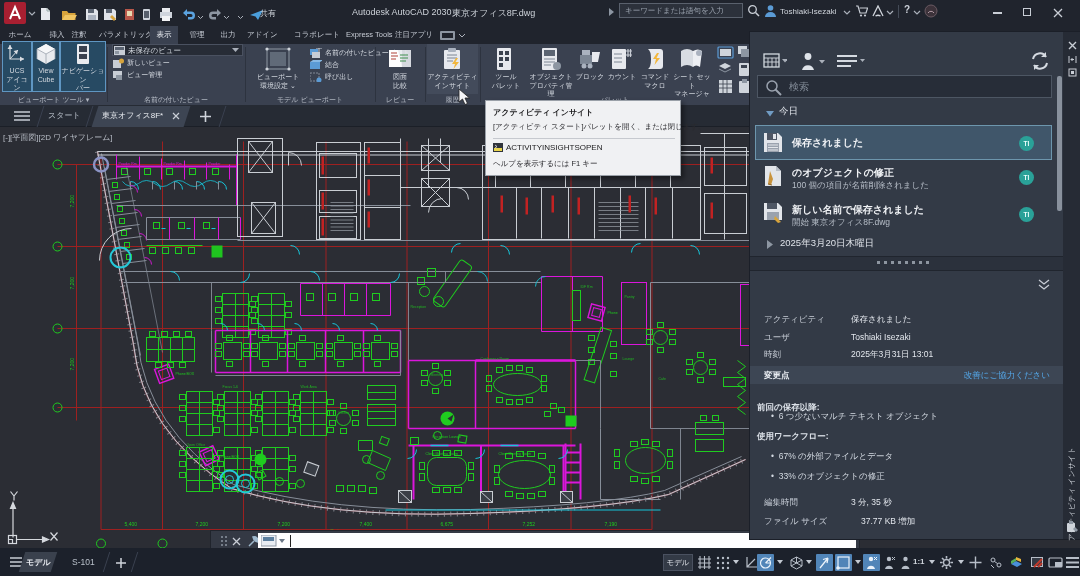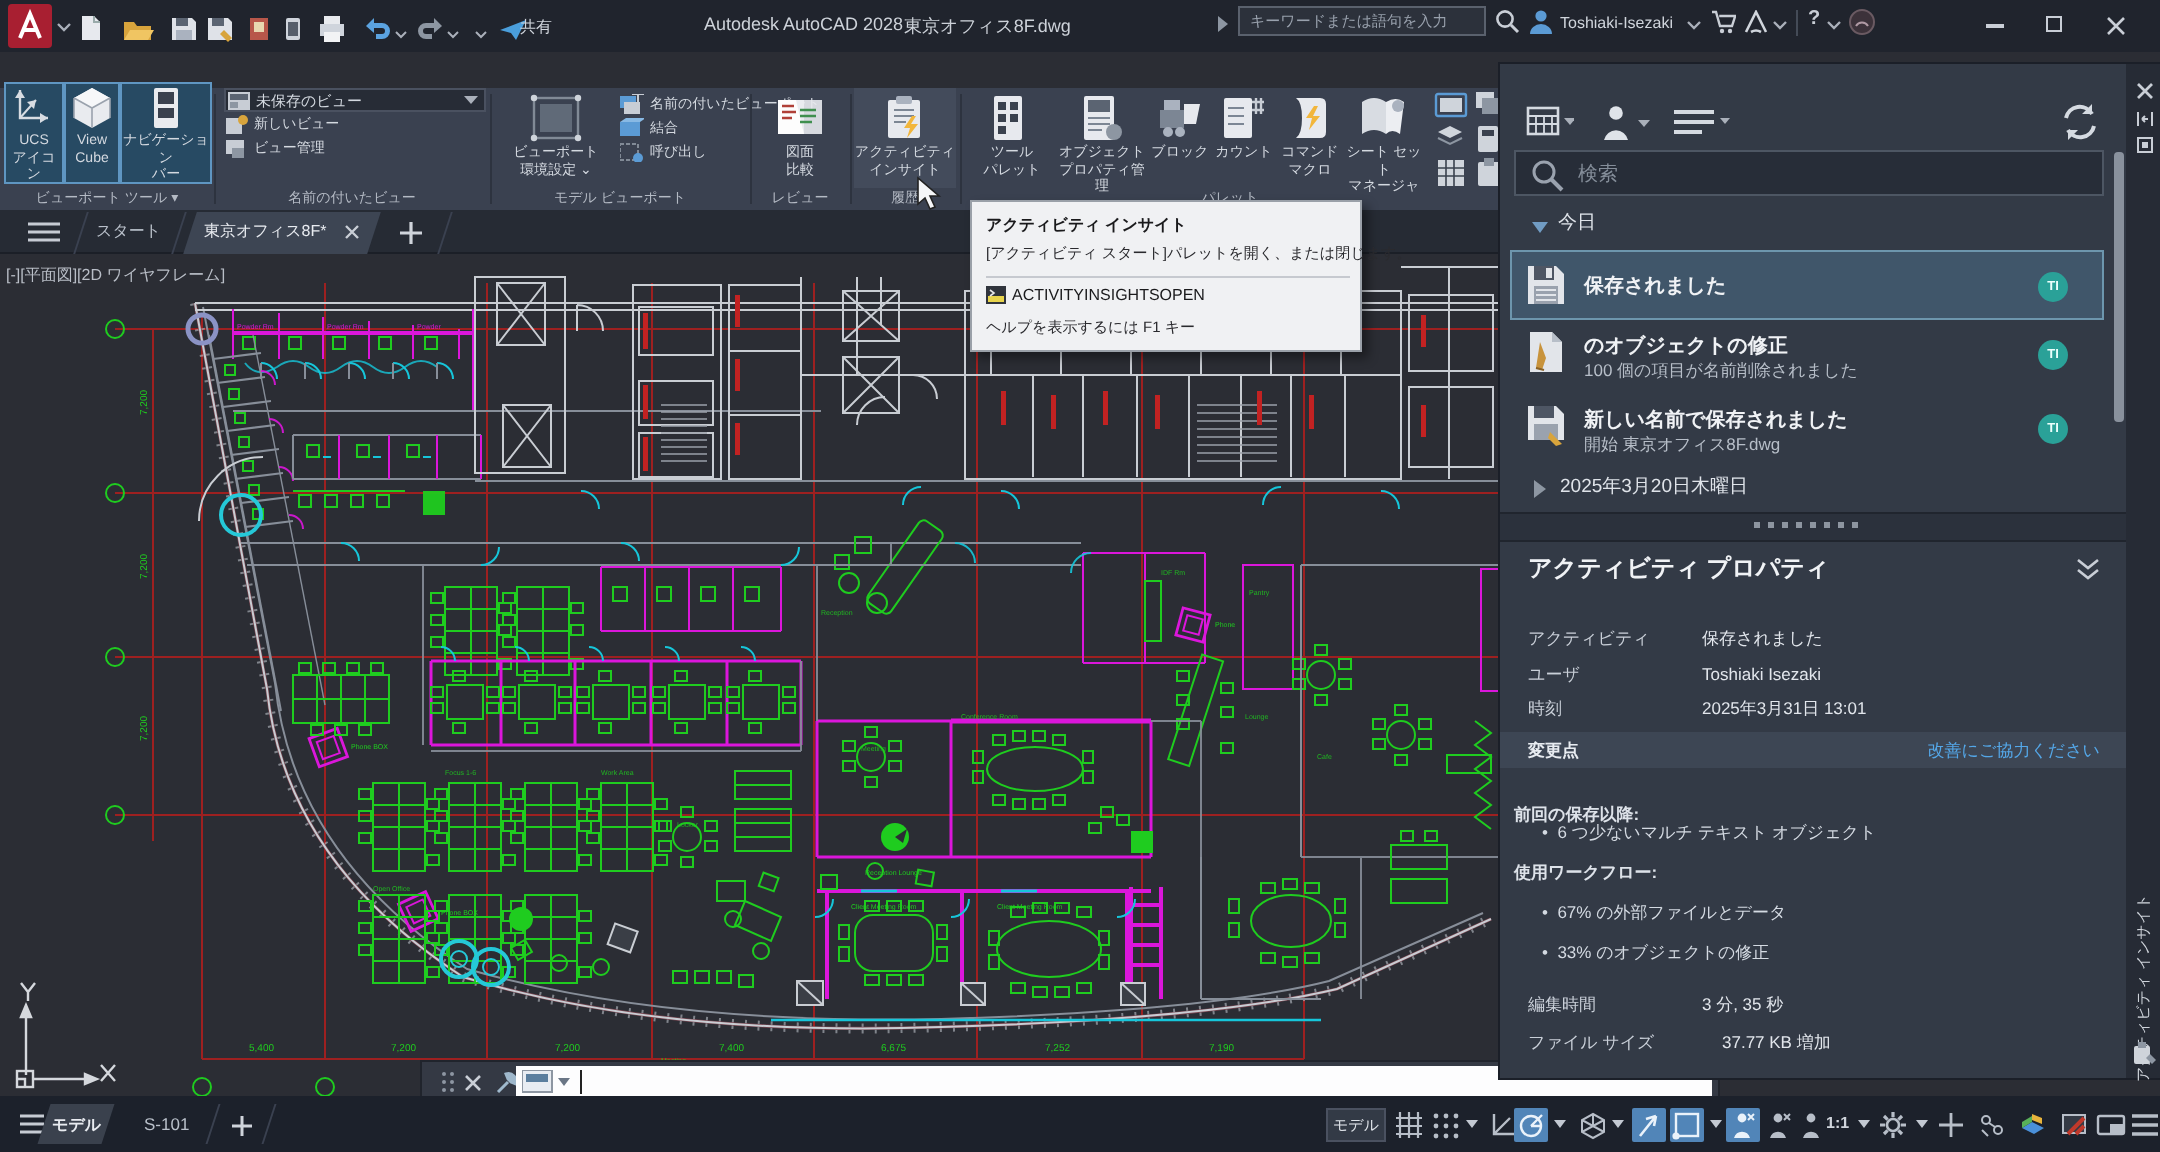--- a/index.html
+++ b/index.html
@@ -554,21 +554,21 @@
   <path d="M143 6 l4 -4 v2.5 h4 a3.5 3.5 0 0 1 0 8 h-3 v-2.5 h3 a1.5 1.5 0 0 0 0 -3 h-4 v2.5 z" fill="#5ba3e0"></path>
   <path d="M158 9 l2.5 2.5 2.5 -2.5" stroke="#aab0ba" fill="none"></path>
 
   <path d="M181 6 l-4 -4 v2.5 h-4 a3.5 3.5 0 0 0 0 8 h3 v-2.5 h-3 a1.5 1.5 0 0 1 0 -3 h4 v2.5 z" fill="#8d96a2"></path>
   <path d="M184 9 l2.5 2.5 2.5 -2.5" stroke="#aab0ba" fill="none"></path>
   <path d="M198 9 l2.5 2.5 2.5 -2.5" stroke="#aab0ba" fill="none"></path>
 
   <path d="M210 8 l13 -5 -5 10 -2.5 -3.5 z" fill="#4a9edb"></path>
  </svg>
  <div class="tx" style="left:260px;top:8px;font-size:8px;color:#d0d5dc">共有</div>
- <div class="tx" style="left:352px;top:7px;font-size:9px;color:#cdd2d9">Autodesk AutoCAD 2028</div>
+ <div class="tx" style="left:352px;top:7px;font-size:9px;color:#cdd2d9">Autodesk AutoCAD 2030</div>
  <div class="tx" style="left:452px;top:7px;font-size:9px;color:#cdd2d9">東京オフィス8F.dwg</div>
  <svg class="abs" style="left:608px;top:7px" width="8" height="10">
         <path d="M1 1 L6 5 L1 9 z" fill="#8d96a2"></path>
       </svg>
  <div class="abs" style="left:619px;top:3px;width:124px;height:15px;background:#2c313b;border:1px solid #5a616d"></div>
  <div class="tx" style="left:625px;top:6px;font-size:7.5px;color:#99a1ad">キーワードまたは語句を入力</div>
  <svg class="abs" style="left:747px;top:4px" width="13" height="13">
         <circle cx="5.5" cy="5.5" r="3.8" stroke="#c9ced6" fill="none" stroke-width="1.3"></circle>
         <path d="M8.5 8.5 L12 12" stroke="#c9ced6" stroke-width="1.5"></path>
       </svg>
@@ -598,20 +598,38 @@
       </svg>
  <svg class="abs" style="left:924px;top:4px" width="14" height="14">
         <circle cx="7" cy="7" r="6" fill="#3c323a"></circle>
         <circle cx="7" cy="7" r="6" fill="none" stroke="#6a5a62"></circle>
         <path d="M4 9 a3.5 3.5 0 0 1 6 0" stroke="#b09aa4" fill="none"></path>
       </svg>
  <div class="abs" style="left:993px;top:12px;width:9px;height:1.5px;background:#c9ced6"></div>
  <div class="abs" style="left:1023px;top:8px;width:8px;height:8px;border:1.3px solid #c9ced6"></div>
  <svg class="abs" style="left:1053px;top:8px" width="10" height="10">
         <path d="M1 1 L9 9 M9 1 L1 9" stroke="#c9ced6" stroke-width="1.3"></path>
+      </svg>
+</div>
+<div id="tabrow" class="abs">
+ <div class="tab" style="left:8px;width:24px">ホーム</div>
+ <div class="tab" style="left:47px;width:20px">挿入</div>
+ <div class="tab" style="left:69px;width:20px">注釈</div>
+ <div class="tab" style="left:99px;width:48px">パラメトリック</div>
+ <div class="tab act" style="left:150px;width:28px">表示</div>
+ <div class="tab" style="left:187px;width:20px">管理</div>
+ <div class="tab" style="left:218px;width:20px">出力</div>
+ <div class="tab" style="left:247px;width:28px">アドイン</div>
+ <div class="tab" style="left:294px;width:44px">コラボレート</div>
+ <div class="tab" style="left:346px;width:46px">Express Tools</div>
+ <div class="tab" style="left:395px;width:36px">注目アプリ</div>
+ <svg class="abs" style="left:440px;top:5px" width="26" height="10">
+        <rect x="0" y="0" width="15" height="9" rx="1" fill="#8d96a2"></rect>
+        <rect x="2" y="2" width="11" height="5" fill="#20242d"></rect>
+        <path d="M19 3 l3 3 3 -3" stroke="#aab0ba" fill="none"></path>
       </svg>
 </div>
 <div id="ribbon" class="abs">
  <div class="bb hl" style="left:3px;width:28px;top:-2px;height:49px"><svg width="22" height="22">
           <path d="M4 2 v14 h14" stroke="#d8dce2" fill="none" stroke-width="1.2"></path>
           <path d="M4 2 l-2.5 4 h5 z M18 16 l-4 -2.5 v5 z" fill="#d8dce2"></path>
           <path d="M4 16 L12 7" stroke="#d8dce2" stroke-width="1"></path>
           <path d="M12 7 l-4.5 1 3.5 3.5 z" fill="#d8dce2"></path>
         </svg>UCS<br>アイコン</div>
  <div class="bb hl" style="left:33px;width:26px;top:-2px;height:49px"><svg width="22" height="22">
@@ -984,21 +1002,20 @@
           <rect x="0" width="3" height="3"></rect>
           <rect x="7" width="3" height="3"></rect>
           <rect x="14" width="3" height="3"></rect>
           <rect x="21" width="3" height="3"></rect>
           <rect x="28" width="3" height="3"></rect>
           <rect x="35" width="3" height="3"></rect>
           <rect x="42" width="3" height="3"></rect>
           <rect x="49" width="3" height="3"></rect>
         </g>
       </svg>
- <div class="tx" style="left:14px;top:244px;font-size:12px;font-weight:bold;color:#f0f2f5">アクティビティ プロパティ</div>
  <svg class="abs" style="left:288px;top:247px" width="12" height="12">
         <path d="M1 1 l5 4 5 -4 M1 6 l5 4 5 -4" stroke="#c9ced6" fill="none" stroke-width="1.3"></path>
       </svg>
  <div class="prow" style="left:14px;top:282px">アクティビティ</div>
       <div class="pval" style="left:101px;top:282px">保存されました</div>
  <div class="prow" style="left:14px;top:300px">ユーザ</div>
       <div class="pval" style="left:101px;top:300px">Toshiaki Isezaki</div>
  <div class="prow" style="left:14px;top:317px">時刻</div>
       <div class="pval" style="left:101px;top:317px">2025年3月31日 13:01</div>
  <div class="abs" style="left:0;top:334px;width:313px;height:18px;background:#3d4654"></div>

